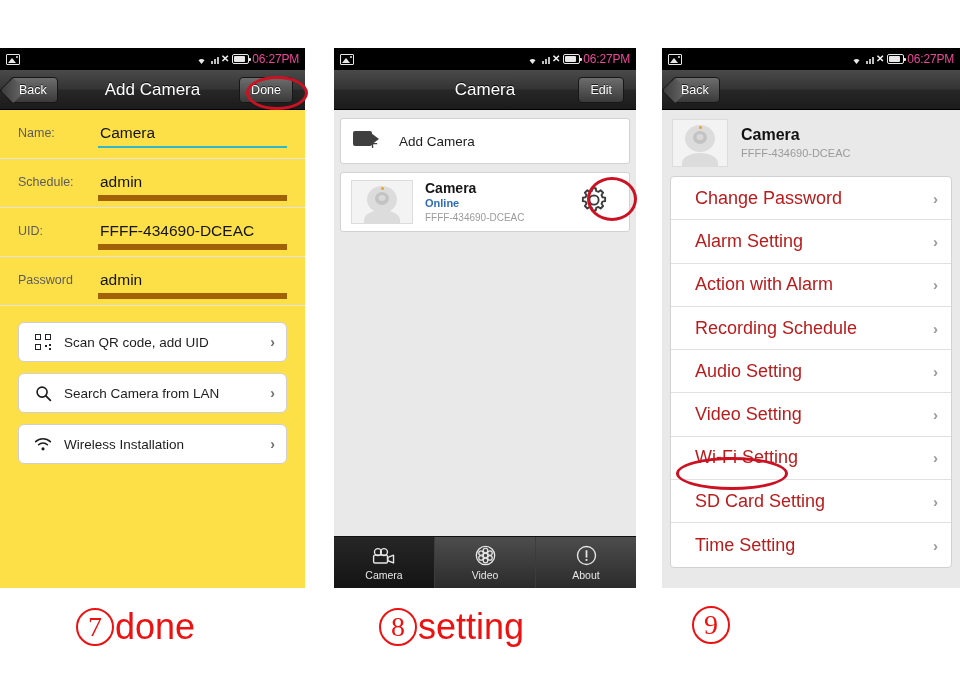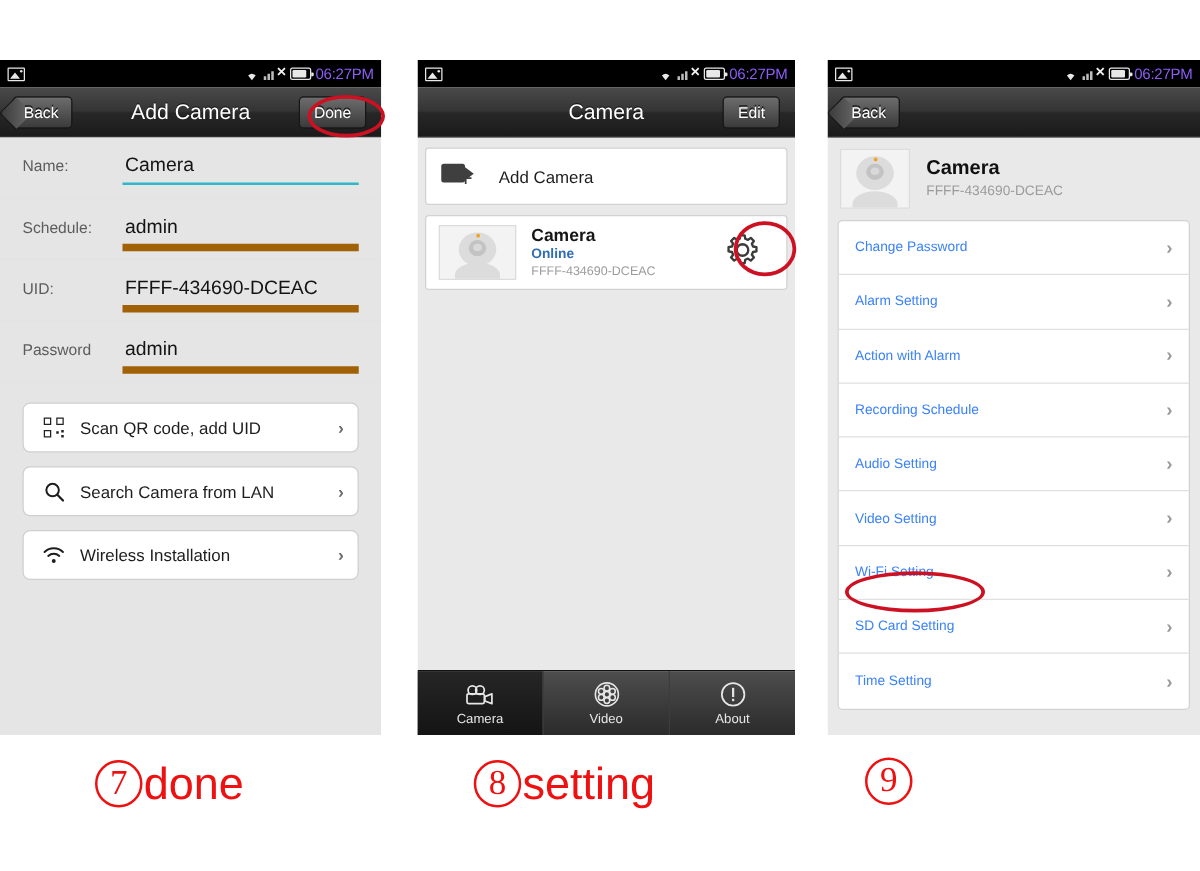--- a/index.html
+++ b/index.html
@@ -51,21 +51,21 @@
     position: relative; background: #000;
   }
   .ic-batt::before {
     content:""; position:absolute; left:1px; top:1px; bottom:1px; right:3px;
     background:#e8e8e8; border-radius:1px;
   }
   .ic-batt::after {
     content:""; position:absolute; right:-3px; top:2.5px;
     width:2px; height:3px; background:#e8e8e8; border-radius:0 1px 1px 0;
   }
-  .sb-time { font-size: 12px; color:#8b5cf6; letter-spacing:-0.2px; }
+  .sb-time { font-size: 12px; color:#ec4899; letter-spacing:-0.2px; }
 
   
   .navbar {
     height: 40px; position: relative;
     background: linear-gradient(to bottom, #4a4a4a 0%, #343434 48%, #272727 52%, #1b1b1b 100%);
     display: flex; align-items: center; border-bottom: 1px solid #000;
   }
   .nav-title {
     position: absolute; left: 0; right: 0; text-align: center;
     color: #ffffff; font-size: 17px; font-weight: normal;
@@ -97,21 +97,21 @@
     text-shadow: 0 -1px 0 rgba(0,0,0,.7);
   }
 
   
   .red-ellipse {
     position: absolute; border: 3px solid #cc1122; border-radius: 50%;
     pointer-events: none; z-index: 9;
   }
 
   
-  .form-body { background:#e5e5e5; height: calc(100% - 62px); position: relative; }
+  .form-body { background:#fde047; height: calc(100% - 62px); position: relative; }
   .field {
     position: relative; height: 49px;
     display: flex; align-items: flex-start; padding-top: 10px;
     border-bottom: 1px solid #e3e3e3;
   }
   .field:first-child { border-top: none; }
   .field-label {
     width: 98px; padding-left: 18px; font-size: 12.5px;
     color: #5c5c5c; line-height: 26px;
   }
@@ -199,21 +199,21 @@
   .dev-thumb { width:56px; height:48px; background:#f3f3f3; border:1px solid #dcdcdc; position:relative; overflow:hidden; flex:none;}
   .dev-info { margin-left: 13px; }
   .dev-name { font-size: 16px; color:#111; font-weight:600; line-height:20px; }
   .dev-uid { font-size: 11px; color:#9b9b9b; line-height:16px; }
   .set-card { background:#fff; border:1px solid #d2d2d2; border-radius:4px; }
   .set-row {
     height: 43.3px; display:flex; align-items:center; padding: 0 13px;
     border-bottom: 1px solid #e0e0e0; position:relative;
   }
   .set-row:last-child { border-bottom:none; }
-  .set-label { font-size: 11px; color:#3b82f6; }
+  .set-label { font-size: 18px; color:#b91c1c;margin-left:11px; }
   .set-chev { margin-left:auto; color:#9a9a9a; font-size:15px; font-weight:bold; }
 
   
   .caption {
     position:absolute; color:#ee1111; font-size: 38px;
     font-family:"DejaVu Sans", sans-serif; white-space:nowrap;
     display:flex; align-items:center;
   }
   .cap-num {
     display:inline-flex; align-items:center; justify-content:center;

